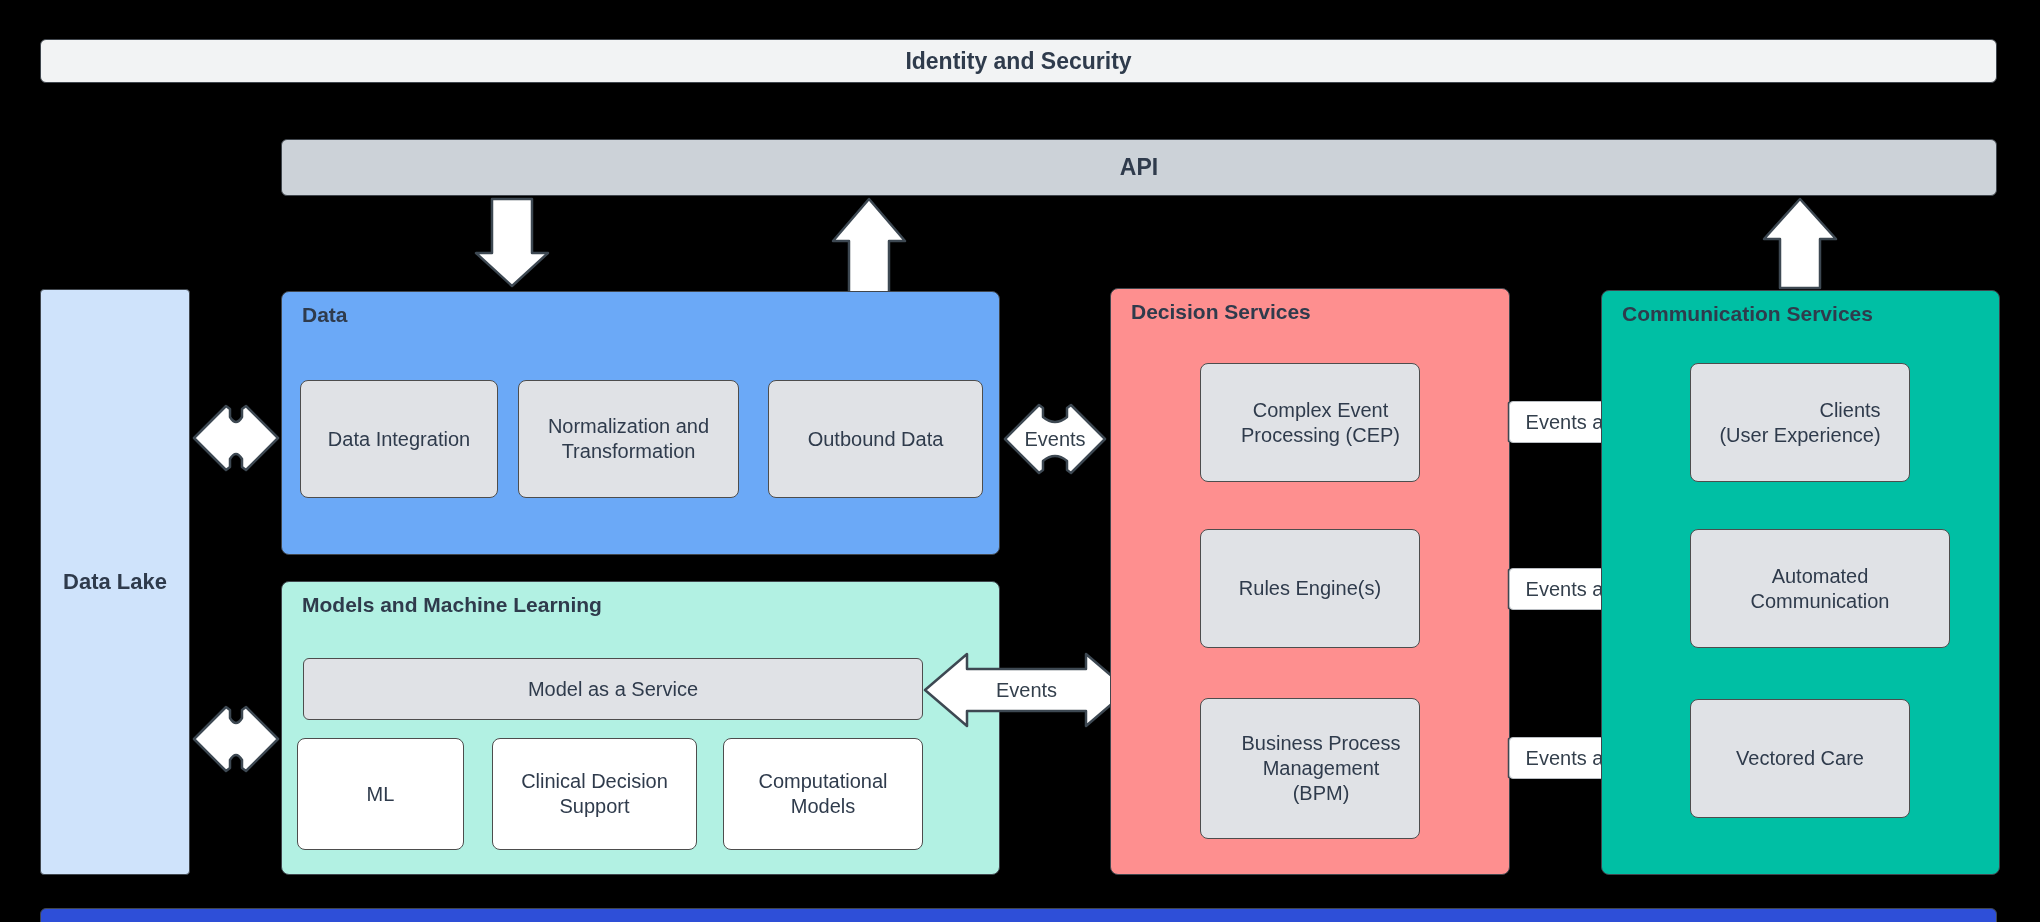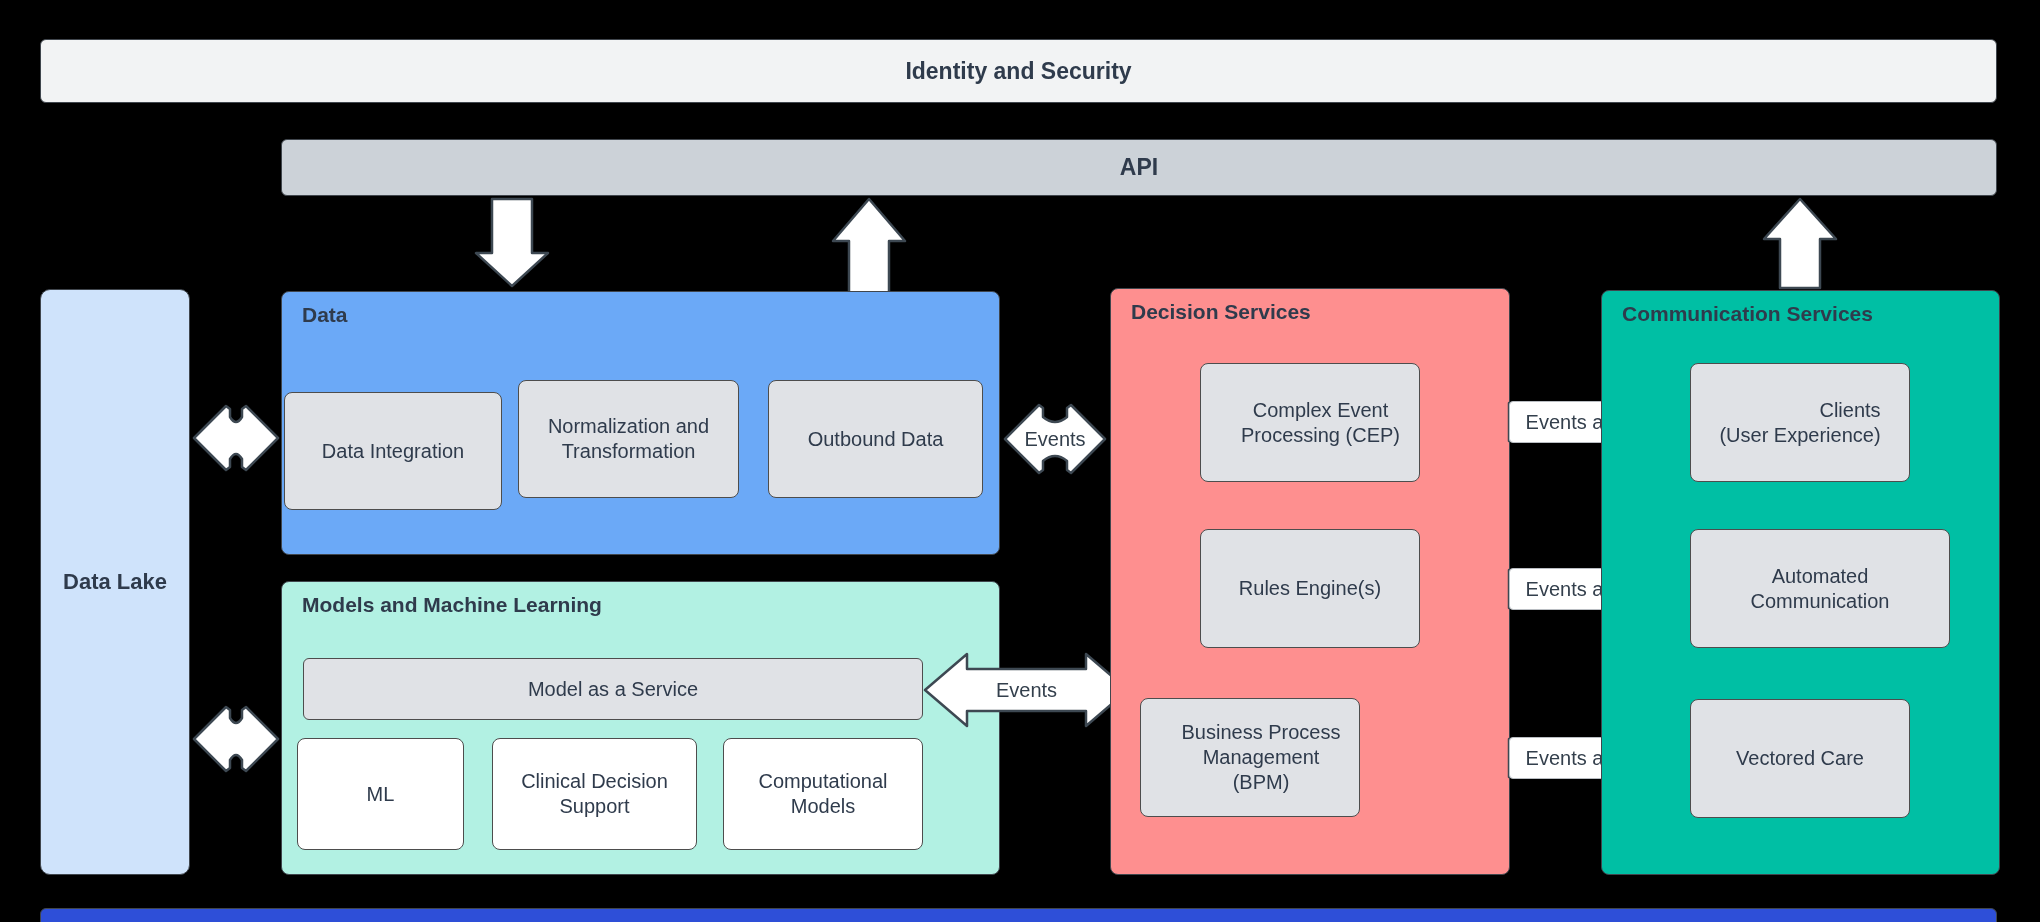--- a/index.html
+++ b/index.html
@@ -10,21 +10,21 @@
   }
   *{margin:0;padding:0;box-sizing:border-box;}
   html,body{background:#222;}
   body{font-family:"Liberation Sans","DejaVu Sans",sans-serif;}
   #canvas{position:relative;width:2040px;height:922px;background:var(--bg);overflow:hidden;}
   .abs{position:absolute;}
   .box{border:1.5px solid var(--stroke);display:flex;align-items:center;justify-content:center;
        text-align:center;color:var(--ink);}
   .bar-light{background:var(--panel-light);border-radius:6px;font-weight:bold;font-size:23px;}
   .bar-gray{background:var(--panel-gray);border-radius:6px;font-weight:bold;font-size:23px;}
-  .col-lightblue{background:var(--lightblue);border-radius:10px;font-weight:bold;font-size:22px;}
+  .col-lightblue{background:var(--lightblue);border-radius:4px;font-weight:bold;font-size:22px;}
   .sec{border-radius:8px;}
   .sec-blue{background:var(--blue);}
   .sec-mint{background:var(--mint);}
   .sec-salmon{background:var(--salmon);}
   .sec-teal{background:var(--teal);}
   .sec-title{position:absolute;left:20px;top:11px;font-weight:bold;font-size:21px;color:var(--ink);}
   .node{background:var(--graybox);border:1.5px solid #4D4D4D;border-radius:8px;font-size:20px;
         line-height:1.25;padding:4px 10px;white-space:pre-line;}
   .node-white{background:var(--white);}
   .edge-label{background:var(--white);border:1px solid #B9BDC2;border-radius:4px;
@@ -32,21 +32,21 @@
   .arrow-text{position:absolute;inset:0;display:flex;align-items:center;justify-content:center;
         font-size:20px;color:#333F4C;pointer-events:none;}
   svg{display:block;overflow:visible;}
   svg path{fill:#fff;stroke:var(--arrowstroke);stroke-width:2.5;stroke-linejoin:round;}
 </style>
 </head>
 <body>
 
 <div id="canvas">
 
-  <div class="abs box bar-light" style="left:40px;top:39px;width:1957px;height:64px;">
+  <div class="abs box bar-light" style="left:40px;top:39px;width:1957px;height:44px;">
     <span>Identity and Security</span>
   </div>
 
   <div class="abs box bar-gray" style="left:281px;top:139px;width:1716px;height:57px;">
     <span>API</span>
   </div>
 
   <svg class="abs" style="left:474px;top:197px;" width="76" height="91" viewBox="0 0 76 91">
     <path d="M18,2 L58,2 L58,56 L74,56 L38,89 L2,56 L18,56 Z"></path>
   </svg>
@@ -66,21 +66,21 @@
   <svg class="abs" style="left:192px;top:400px;" width="88" height="76" viewBox="0 0 88 76">
     <path d="M2,38 L34,6 L38,9 L38,17 Q44,27 50,17 L50,9 L54,6 L86,38 L54,70 L50,67 L50,59 Q44,49 38,59 L38,67 L34,70 Z"></path>
   </svg>
   <svg class="abs" style="left:192px;top:701px;" width="88" height="76" viewBox="0 0 88 76">
     <path d="M2,38 L34,6 L38,9 L38,17 Q44,27 50,17 L50,9 L54,6 L86,38 L54,70 L50,67 L50,59 Q44,49 38,59 L38,67 L34,70 Z"></path>
   </svg>
 
   <div class="abs sec sec-blue box" style="left:281px;top:291px;width:719px;height:264px;">
     <span class="sec-title">Data</span>
   </div>
-  <div class="abs box node" style="left:284px;top:380px;width:218px;height:118px;margin-top:12px;">
+  <div class="abs box node" style="left:300px;top:380px;width:198px;height:118px;">
     <span>Data Integration</span>
   </div>
   <div class="abs box node" style="left:518px;top:380px;width:221px;height:118px;">
     <span>Normalization and Transformation</span>
   </div>
   <div class="abs box node" style="left:768px;top:380px;width:215px;height:118px;">
     <span>Outbound Data</span>
   </div>
 
   <div class="abs sec sec-mint box" style="left:281px;top:581px;width:719px;height:294px;">
@@ -115,21 +115,21 @@
 
   <div class="abs sec sec-salmon box" style="left:1110px;top:288px;width:400px;height:587px;">
     <span class="sec-title">Decision Services</span>
   </div>
   <div class="abs box node" style="left:1200px;top:363px;width:220px;height:119px;padding-left:31px;">
     <span>Complex Event Processing (CEP)</span>
   </div>
   <div class="abs box node" style="left:1200px;top:529px;width:220px;height:119px;">
     <span>Rules Engine(s)</span>
   </div>
-  <div class="abs box node" style="left:1140px;top:698px;width:220px;height:119px;padding-left:32px;">
+  <div class="abs box node" style="left:1200px;top:698px;width:220px;height:141px;padding-left:32px;">
     <span>Business Process Management
 (BPM)</span>
   </div>
 
   <svg class="abs" style="left:1508px;top:384px;" width="182" height="76" viewBox="0 0 182 76">
     <path d="M1,19 L140,19 L140,3 L180,38 L140,73 L140,57 L1,57 Z"></path>
   </svg>
   <div class="abs edge-label" style="left:1509px;top:401px;width:170px;height:42px;">
     <span>Events and API</span>
   </div>

